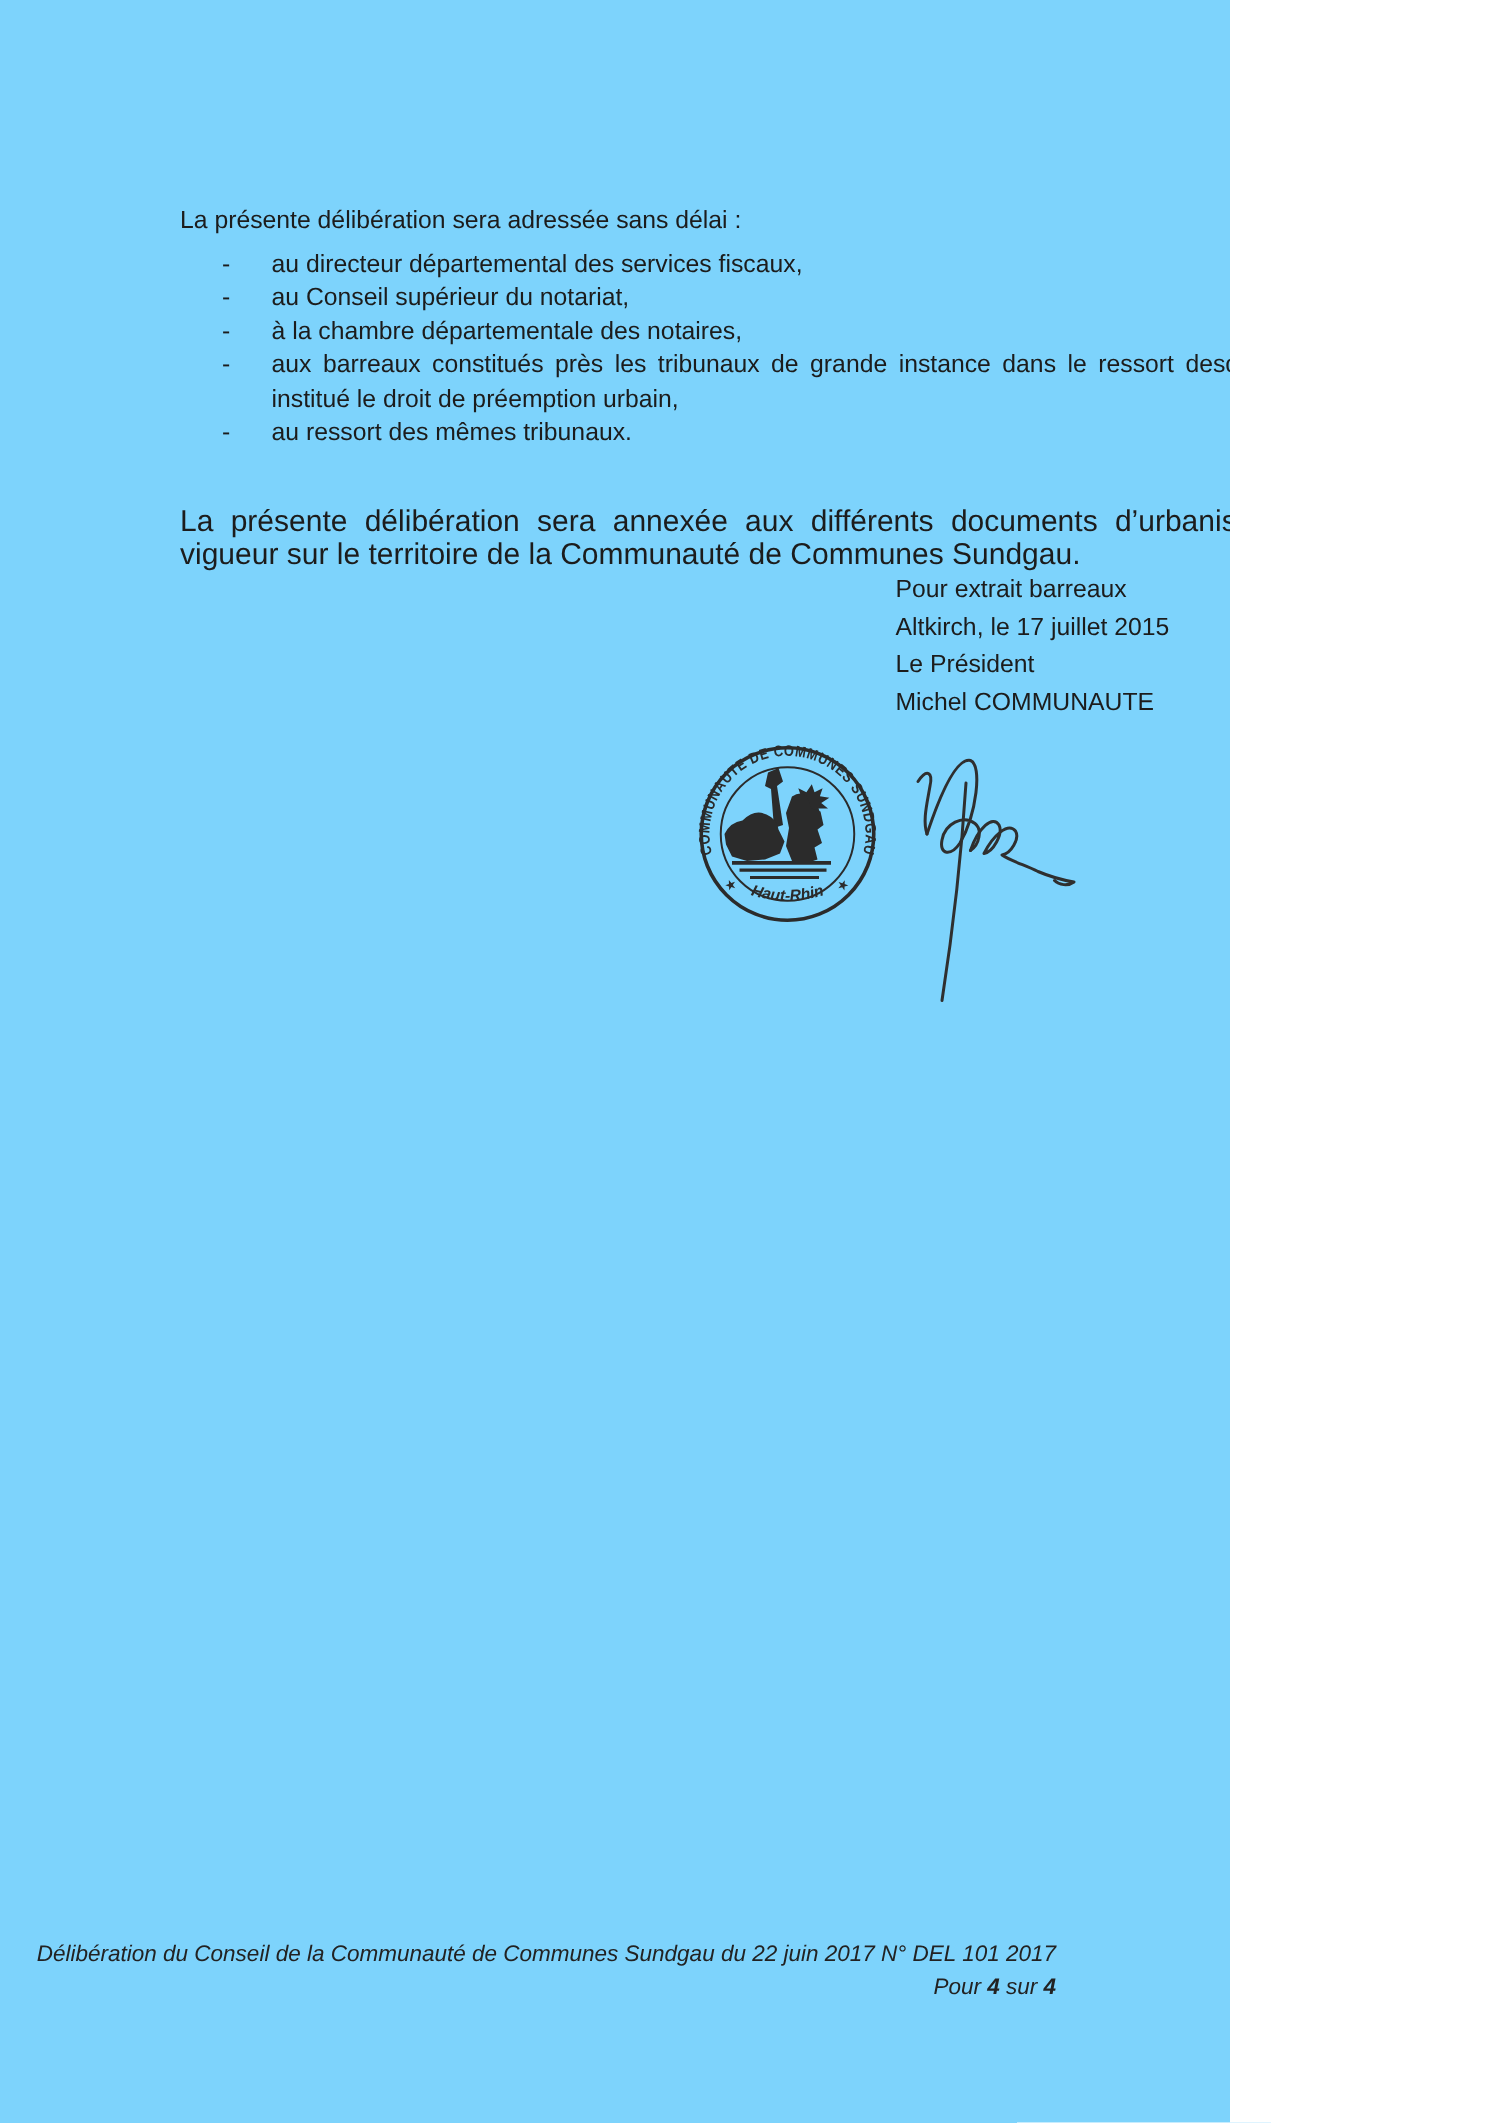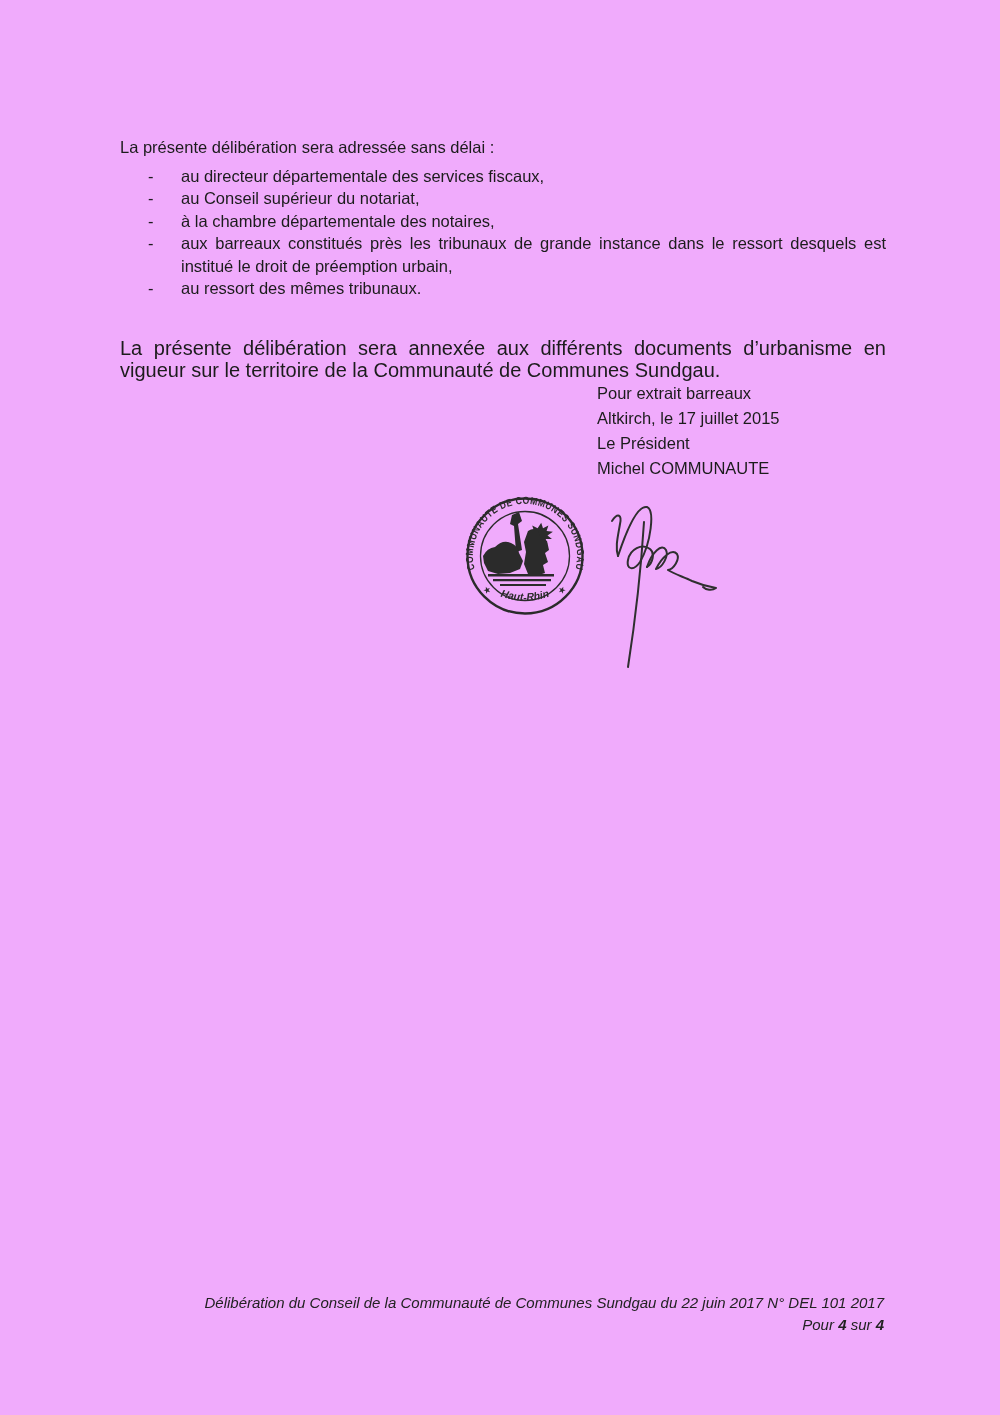--- a/index.html
+++ b/index.html
@@ -1,20 +1,20 @@
 <!DOCTYPE html>
 <html><head>
 <meta charset="utf-8">
 <style>
   html, body { margin: 0; padding: 0; background: #ffffff; }
   .page {
     position: relative;
-    width: 1000px;
+    width: 820px;
     height: 1415px;
-    background: #f0abfc;
+    background: #7dd3fc;
     font-family: "Liberation Sans", sans-serif;
     color: #1c1c1c;
     overflow: hidden;
   }
   .para-intro {
     position: absolute;
     left: 120px; top: 119px;
     width: 766px;
     font-size: 16.5px;
     line-height: 22px;
@@ -84,21 +84,21 @@
 </head>
 <body>
 
 <div class="page">
 
   <p class="para-intro">La présente délibération sera adressée sans délai :</p>
 
   <div class="dest-list">
     <div class="dest-item">
       <span class="dash">-</span>
-      <span class="item-text">au directeur départementale des services fiscaux,</span>
+      <span class="item-text">au directeur départemental des services fiscaux,</span>
     </div>
     <div class="dest-item">
       <span class="dash">-</span>
       <span class="item-text">au Conseil supérieur du notariat,</span>
     </div>
     <div class="dest-item">
       <span class="dash">-</span>
       <span class="item-text">à la chambre départementale des notaires,</span>
     </div>
     <div class="dest-item">

